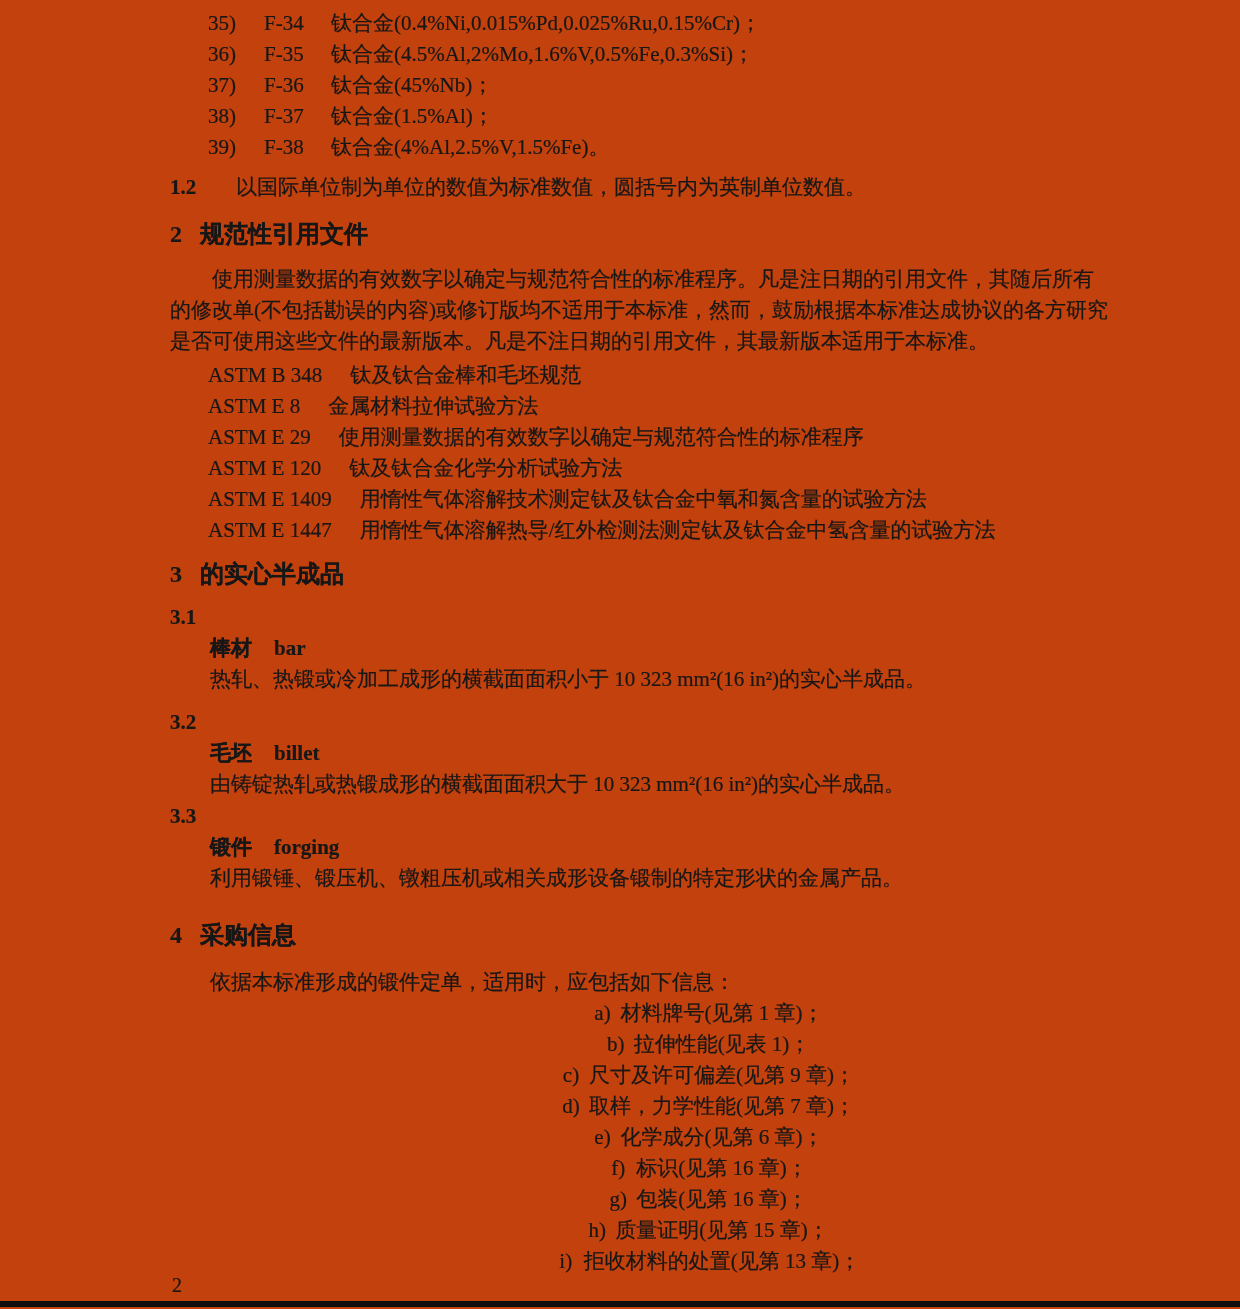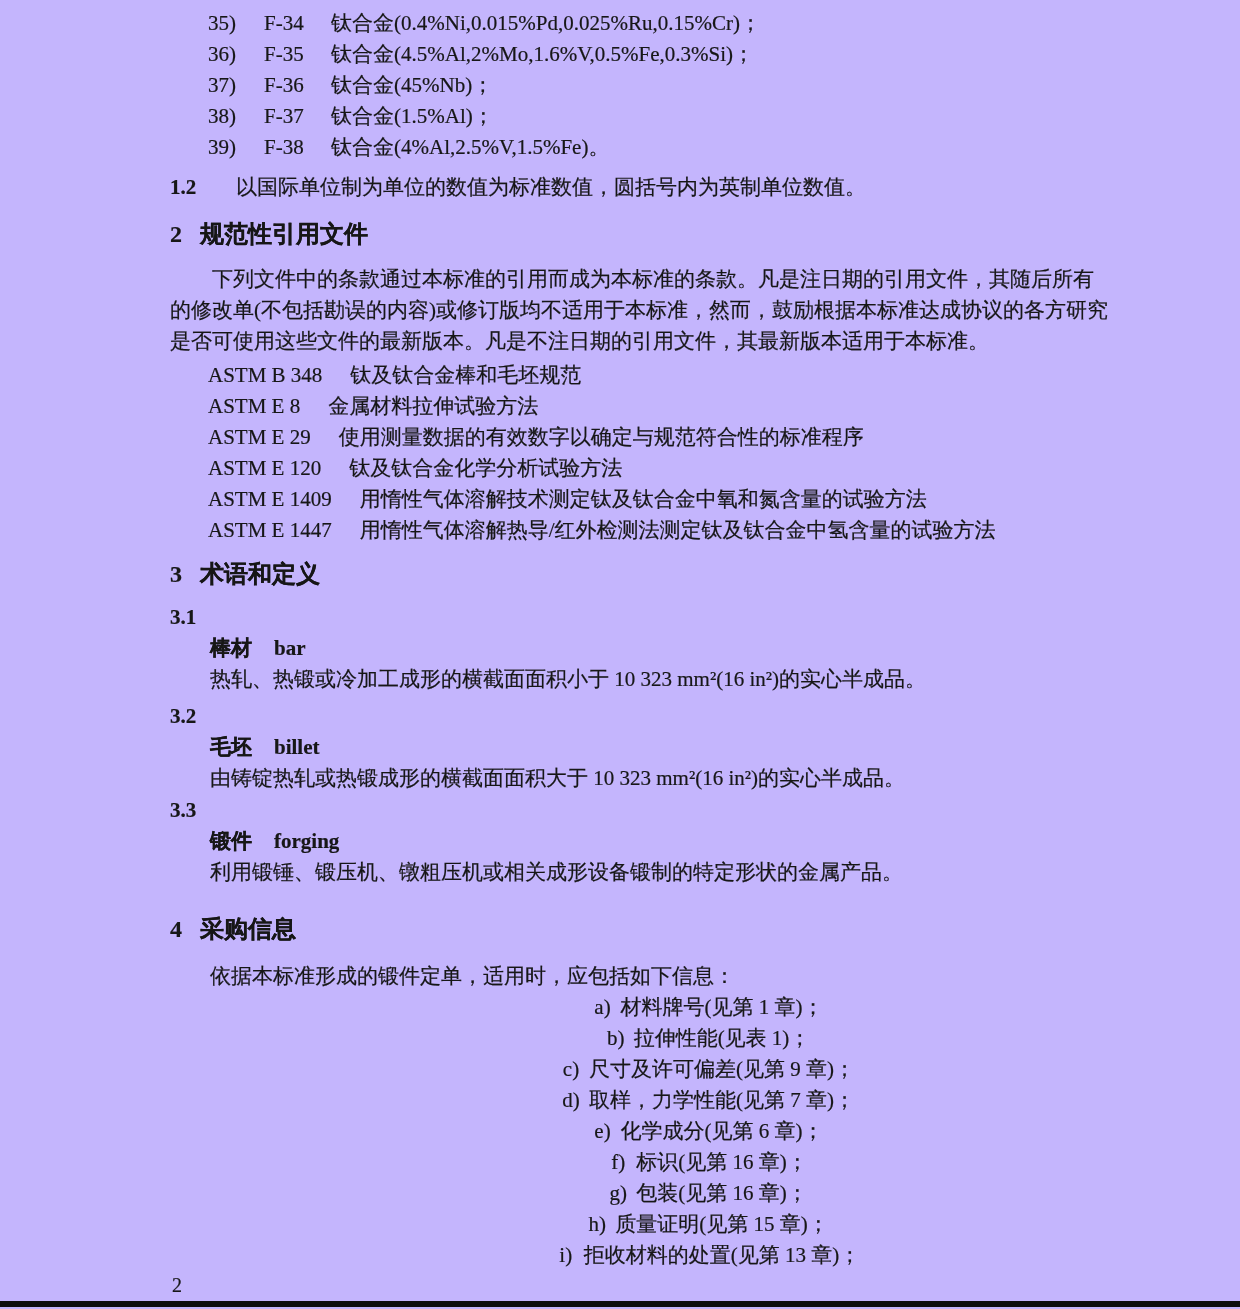--- a/index.html
+++ b/index.html
@@ -4,21 +4,21 @@
 <style>
   html,body { margin:0; padding:0; background:#ffffff; }
   body {
     width:1240px; height:1309px;
     font-family:"Liberation Serif","DejaVu Serif",serif;
     color:#171717;
   }
   .page {
     position:relative; width:1240px; height:1309px;
     box-sizing:border-box; padding:8px 30px 0 170px;
-    background:#c4b5fd; overflow:hidden;
+    background:#c2410c; overflow:hidden;
     -webkit-text-stroke:0.2px currentColor;
   }
   .line { height:31px; line-height:31px; font-size:21px; white-space:nowrap; }
 
   
   .alloy-row { margin-left:38px; }
   .alloy-row .num { display:inline-block; width:56px; }
   .alloy-row .grade { display:inline-block; width:67px; }
 
   
@@ -36,21 +36,21 @@
   .para { margin-top:14px; }
   .para .pline1 { padding-left:42px; }
 
   
   .refs { margin-top:3px; margin-left:38px; }
   .ref-code { margin-right:28px; }
 
   
   .term-clause { font-weight:bold; }
   .tc-31 { margin-top:12px; }
-  .tc-32 { margin-top:6px; }
+  .tc-32 { margin-top:12px; }
   .tc-33 { margin-top:1px; }
   .term-name { margin-left:40px; font-weight:bold; }
   .term-name .term-en { margin-left:22px; }
   .term-def { margin-left:40px; }
 
   
   .intro { margin-top:16px; margin-left:40px; }
   .proc-row { margin-left:28px;text-align:center; }
   .proc-row .letter { display:inline-block; width:36px; }
 
@@ -80,21 +80,21 @@
 
   <div class="line clause12">
     <span class="cl-label">1.2</span><span>以国际单位制为单位的数值为标准数值，圆括号内为英制单位数值。</span>
   </div>
 
   <div class="line sec-head sec2-head">
     <span class="sec-num">2</span><span>规范性引用文件</span>
   </div>
 
   <div class="para">
-    <div class="line pline1">下列文件中的条款通过本标准的引用而成为本标准的条款。凡是注日期的引用文件，其随后所有</div>
+    <div class="line pline1">使用测量数据的有效数字以确定与规范符合性的标准程序。凡是注日期的引用文件，其随后所有</div>
     <div class="line">的修改单(不包括勘误的内容)或修订版均不适用于本标准，然而，鼓励根据本标准达成协议的各方研究</div>
     <div class="line">是否可使用这些文件的最新版本。凡是不注日期的引用文件，其最新版本适用于本标准。</div>
   </div>
 
   <div class="refs">
     <div class="line">
       <span class="ref-code">ASTM B 348</span><span>钛及钛合金棒和毛坯规范</span>
     </div>
     <div class="line">
       <span class="ref-code">ASTM E 8</span><span>金属材料拉伸试验方法</span>
@@ -107,21 +107,21 @@
     </div>
     <div class="line">
       <span class="ref-code">ASTM E 1409</span><span>用惰性气体溶解技术测定钛及钛合金中氧和氮含量的试验方法</span>
     </div>
     <div class="line">
       <span class="ref-code">ASTM E 1447</span><span>用惰性气体溶解热导/红外检测法测定钛及钛合金中氢含量的试验方法</span>
     </div>
   </div>
 
   <div class="line sec-head sec3-head">
-    <span class="sec-num">3</span><span>术语和定义</span>
+    <span class="sec-num">3</span><span>的实心半成品</span>
   </div>
 
   <div class="line term-clause tc-31">3.1</div>
   <div class="line term-name">
     <span>棒材</span><span class="term-en">bar</span>
   </div>
   <div class="line term-def">热轧、热锻或冷加工成形的横截面面积小于 10 323 mm²(16 in²)的实心半成品。</div>
 
   <div class="line term-clause tc-32">3.2</div>
   <div class="line term-name">

